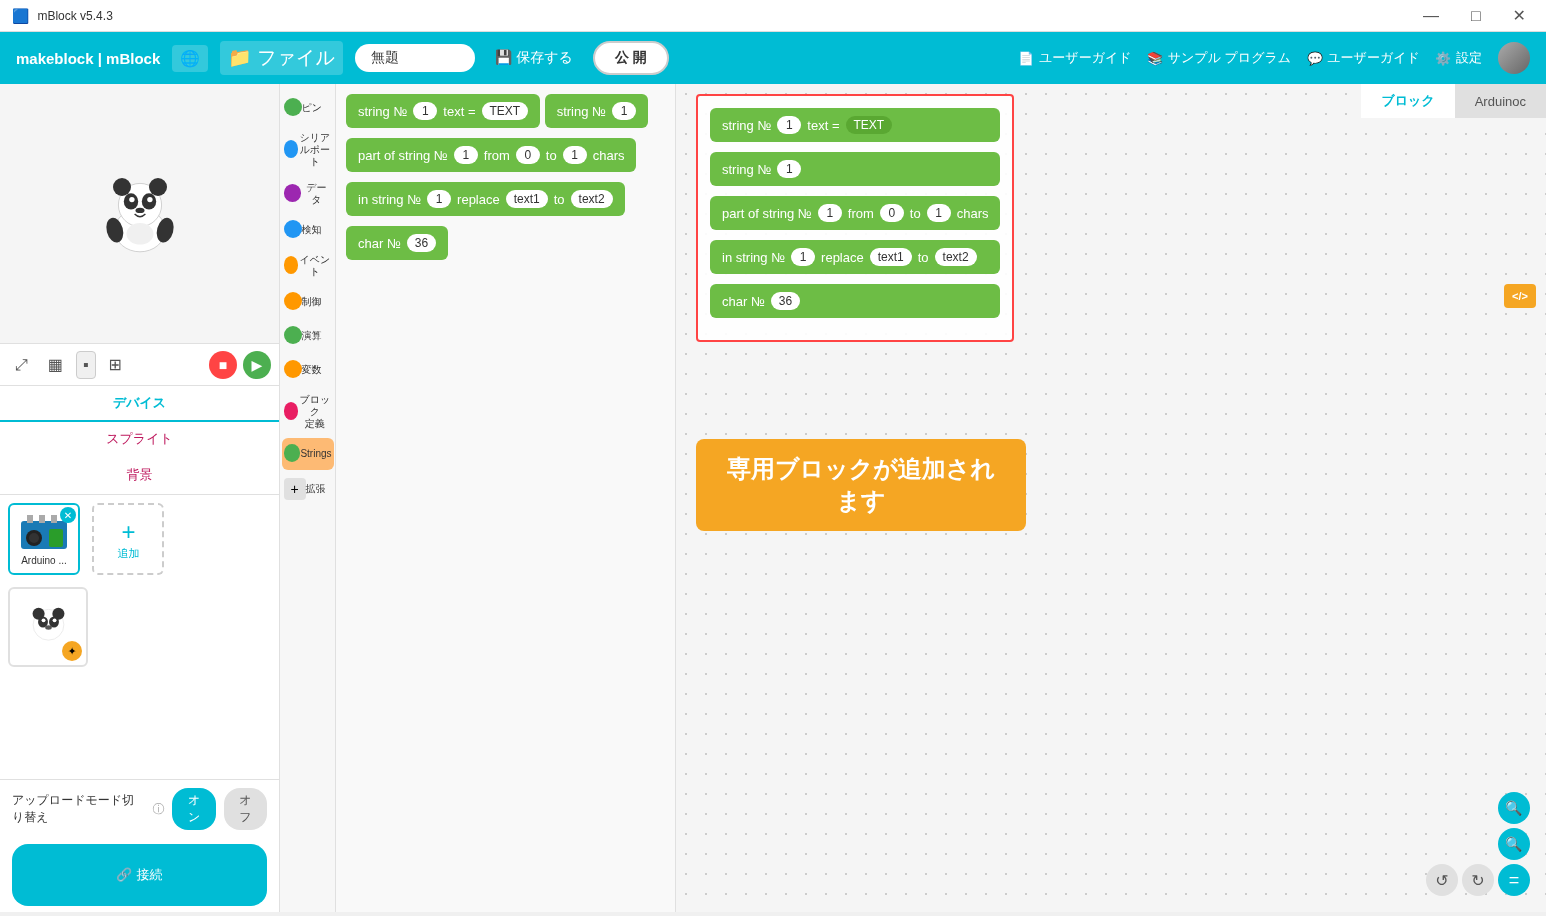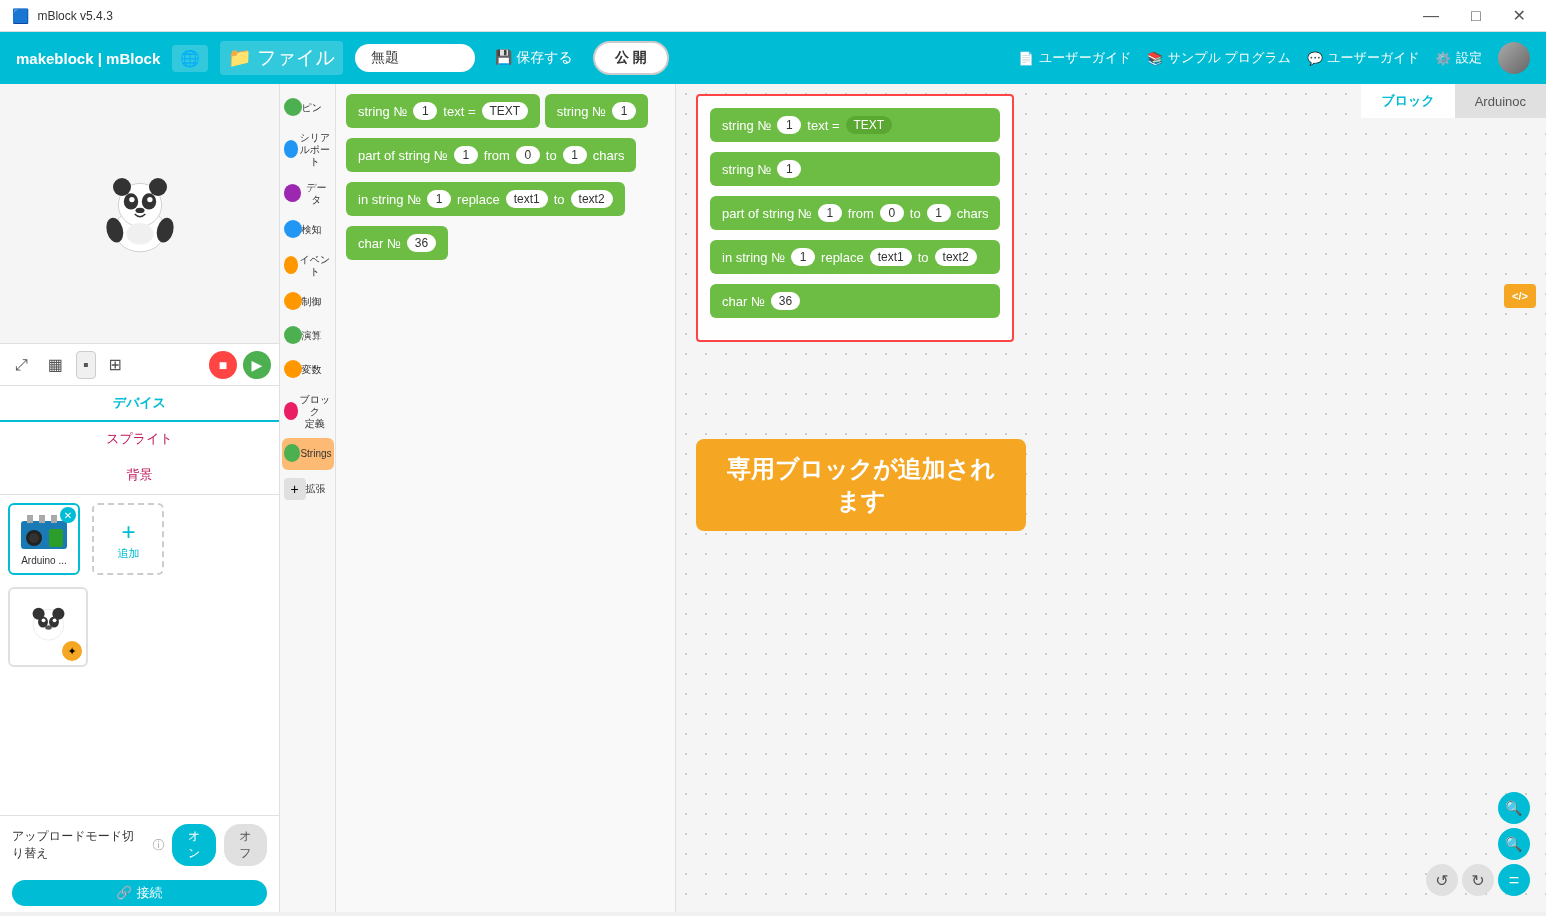--- a/index.html
+++ b/index.html
@@ -200,21 +200,21 @@
       border-radius: 16px;
       padding: 4px 14px;
       cursor: pointer;
       font-size: 12px;
     }
     .connect-btn {
       background: #00bcd4;
       color: white;
       border: none;
       border-radius: 16px;
-      padding: 4px 0;
+      padding: 22px 0;
       cursor: pointer;
       font-size: 13px;
       width: calc(100% - 24px);
       margin: 6px 12px;
     }
 
     
     .sidebar {
       width: 56px;
       background: #f7f7f7;

